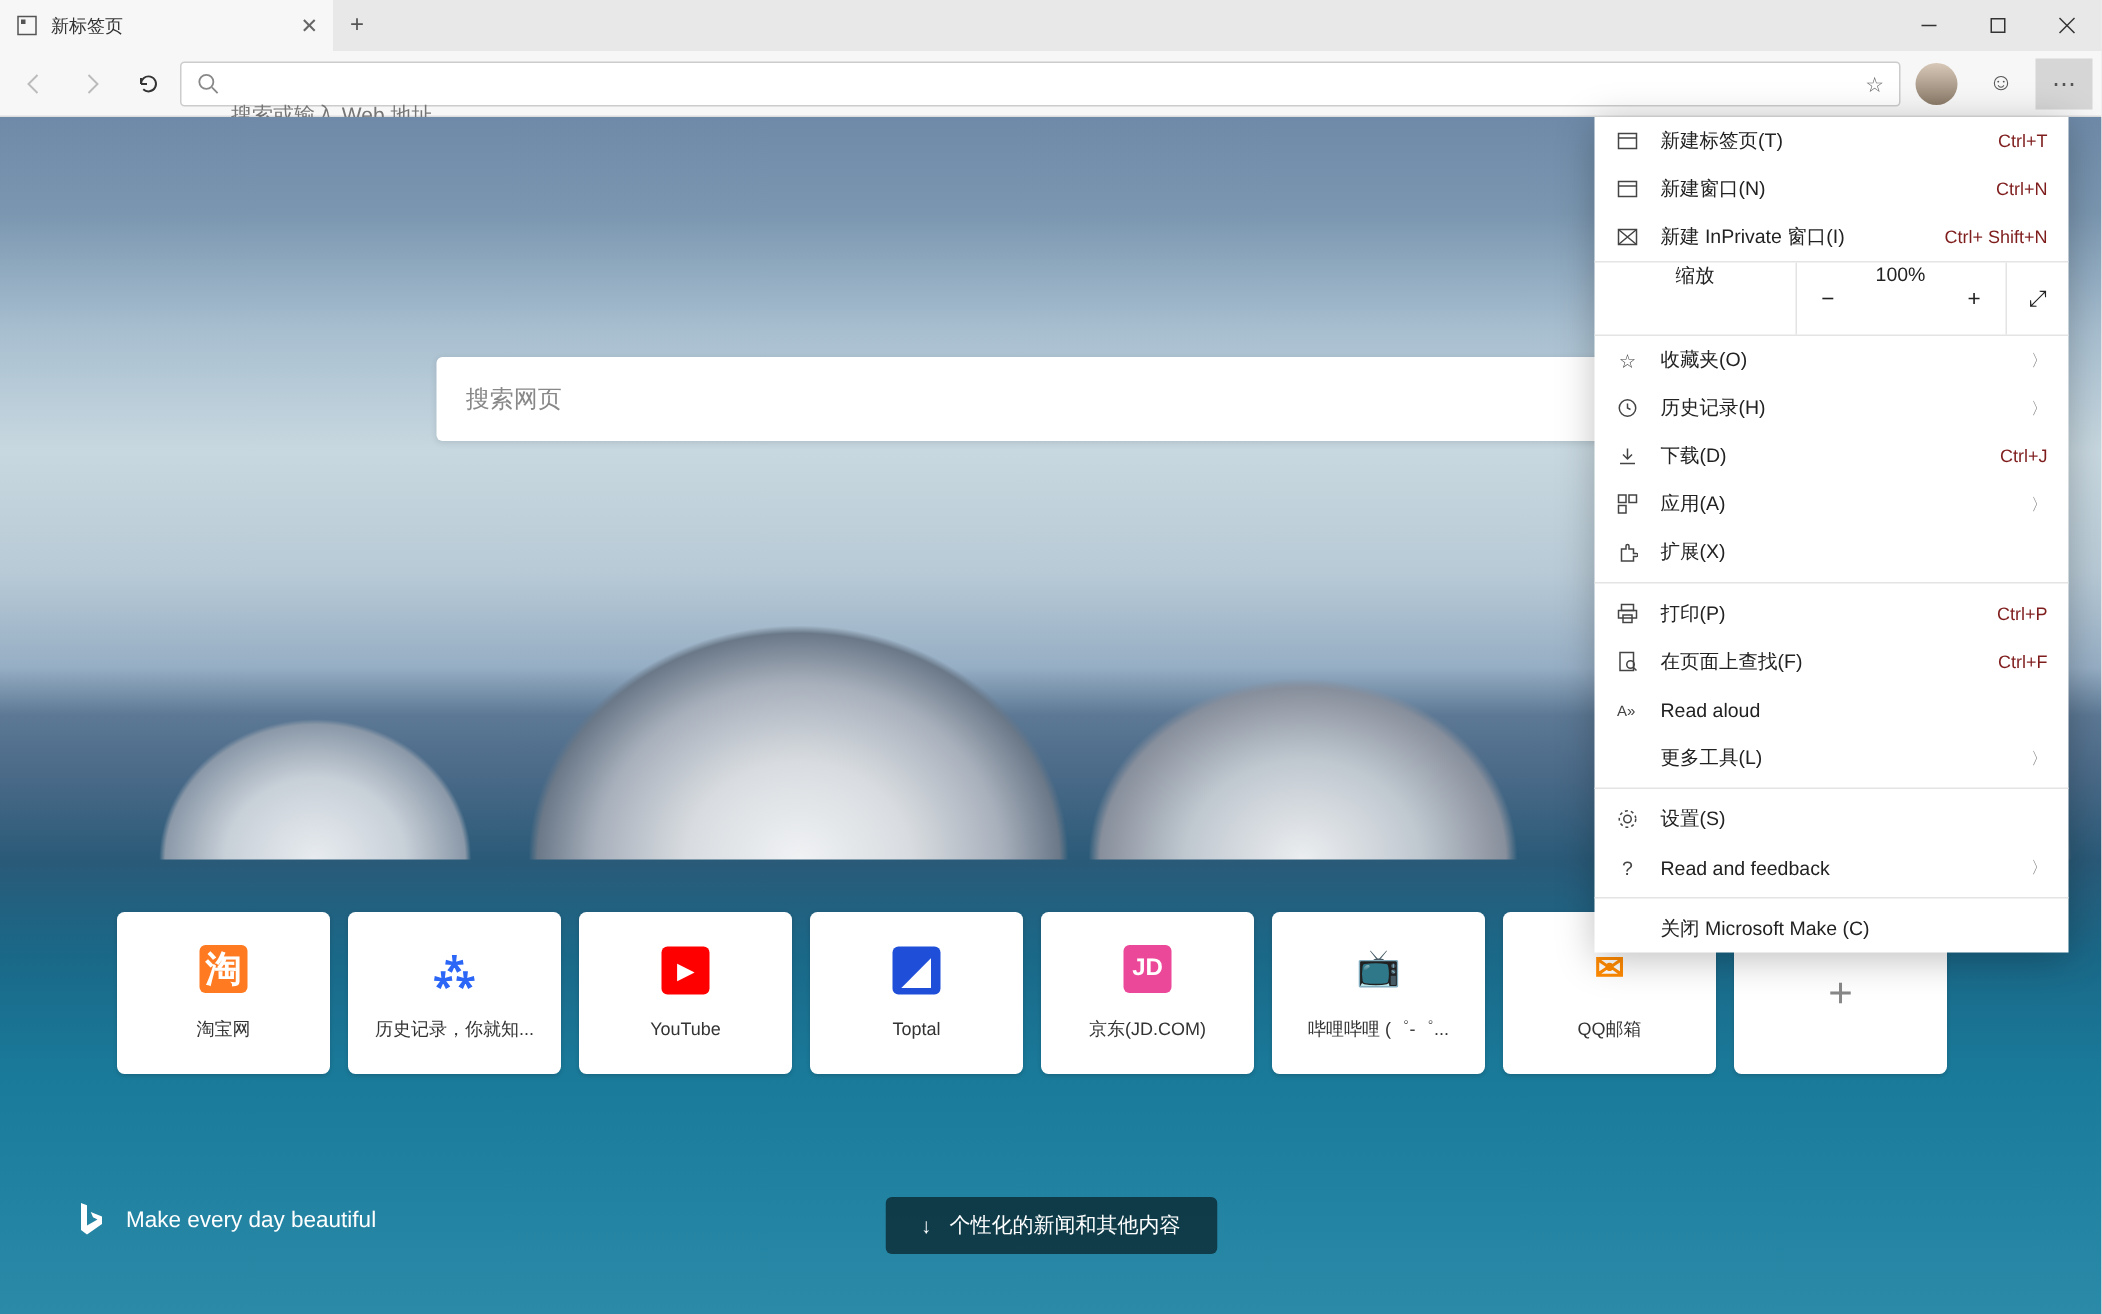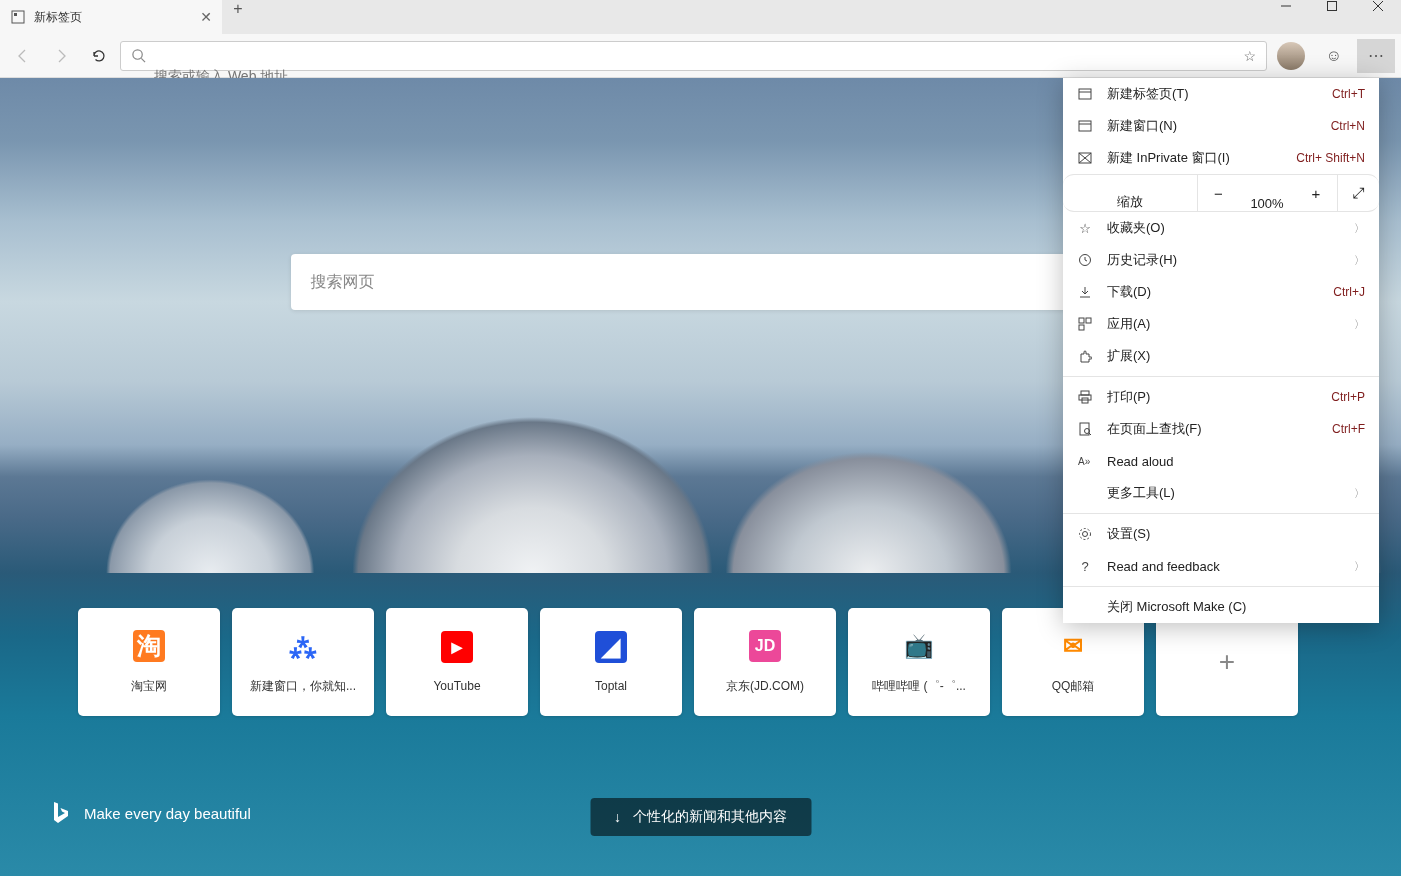--- a/index.html
+++ b/index.html
@@ -8,21 +8,21 @@
   width: 1401px;
   height: 876px;
   overflow: hidden;
   background: #ededed;
   position: relative;
 }
 .titlebar {
   height: 34px;
   background: #e8e8e8;
   display: flex;
-  align-items: flex-start;
+  align-items: center;
 }
 .tab {
   width: 222px;
   height: 34px;
   background: #f7f7f7;
   display: flex;
   align-items: center;
   padding: 0 10px;
   gap: 8px;
   font-size: 12px;
@@ -81,21 +81,21 @@
   left: 0; right: 0;
   height: 280px;
   background:
     radial-gradient(ellipse 200px 180px at 15% 100%, #e8ecf0 0%, #c8d0d8 30%, #8a98a8 50%, transparent 52%),
     radial-gradient(ellipse 300px 260px at 38% 100%, #f0f2f4 0%, #d8dce0 25%, #a8b0bc 45%, #6a7888 58%, transparent 60%),
     radial-gradient(ellipse 260px 220px at 62% 100%, #eceef0 0%, #c0c8d0 30%, #888f9c 52%, transparent 55%),
     radial-gradient(ellipse 280px 200px at 88% 100%, #e8eaec 0%, #b8c0c8 30%, #788090 50%, transparent 53%);
 }
 .search-box {
   position: absolute;
-  top: 176px;
+  top: 160px;
   left: 50%;
   transform: translateX(-50%);
   width: 820px;
   height: 56px;
   background: #fff;
   border-radius: 4px;
   display: flex;
   align-items: center;
   padding: 0 20px;
   font-size: 16px;
@@ -168,25 +168,24 @@
   padding: 0 14px 0 14px;
   gap: 14px;
 }
 .menu-row .m-ico { width: 16px; display: flex; justify-content: center; color: #444; }
 .menu-row .m-lbl { flex: 1; }
 .menu-row .m-sc { color: #7f1d1d; font-size: 12px; }
 .menu-row .m-arr { color: #888; font-size: 11px; }
 .menu hr { border: none; border-top: 1px solid #e4e4e4; margin: 4px 0; }
 .zoom-row {
   display: flex;
-  align-items: flex-end;
-  height: 38px;
+  align-items: flex-start;
+  height: 50px;
   border-top: 1px solid #e4e4e4;
   border-bottom: 1px solid #e4e4e4;
-  border-radius: 11px;
 }
 .zoom-row .z-lbl { flex: 1; text-align: center; }
 .zoom-row .z-cell { width: 42px; height: 100%; border-left: 1px solid #e4e4e4; display: flex; align-items: center; justify-content: center; font-size: 15px; }
 .zoom-row .z-val { width: 56px; text-align: center; }
 svg { display: block; }
 </style>
 </head>
 <body>
 
 <div class="titlebar">
@@ -259,21 +258,21 @@
     <span>搜索网页</span>
   </div>
 
   <div class="tiles">
     <div class="tile">
       <div class="ico" style="background:#ff7a20;color:#fff">淘</div>
       <div class="lbl">淘宝网</div>
     </div>
     <div class="tile">
       <div class="ico" style="color:#2b66f6">⁂</div>
-      <div class="lbl">新建窗口，你就知...</div>
+      <div class="lbl">历史记录，你就知...</div>
     </div>
     <div class="tile">
       <div class="ico" style="background:#ff0000;color:#fff;font-size:14px">▶</div>
       <div class="lbl">YouTube</div>
     </div>
     <div class="tile">
       <div class="ico" style="background:#1f4fd8;color:#fff">◢</div>
       <div class="lbl">Toptal</div>
     </div>
     <div class="tile">

